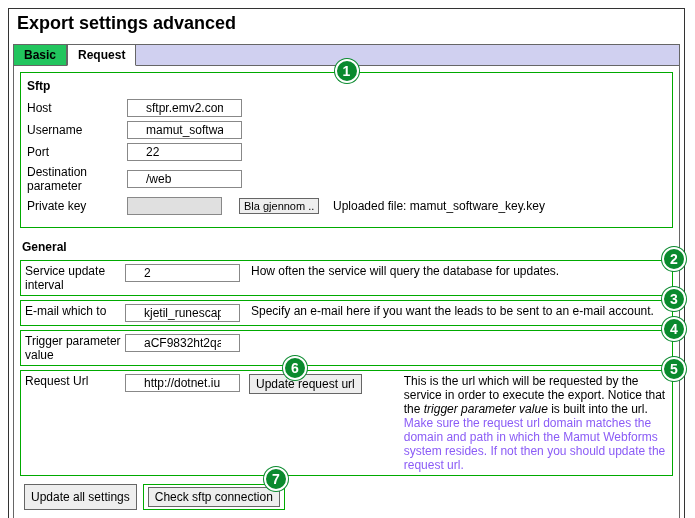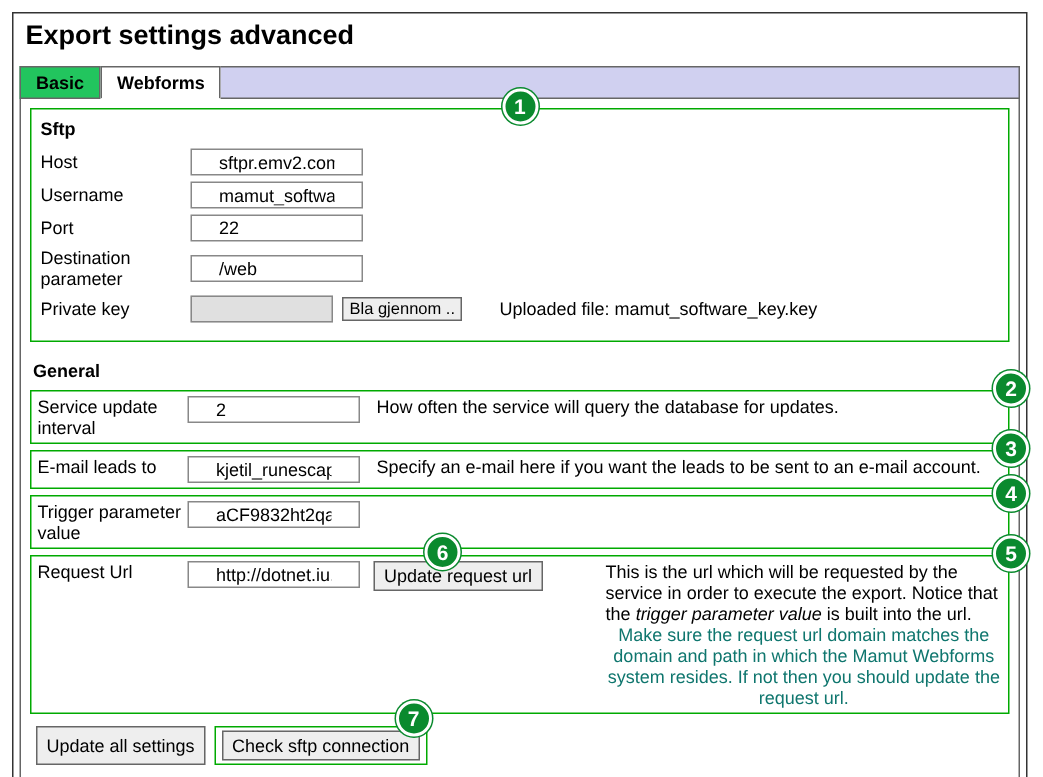--- a/index.html
+++ b/index.html
@@ -16,21 +16,21 @@
   .section-title { font-weight: bold; padding-bottom: 6px; }
   .row { display: flex; align-items: center; margin-bottom: 4px; }
   .label-col { width: 100px; flex-shrink: 0; }
   .input-col { width: 120px; flex-shrink: 0; }
   .input-col input[type=text] { width: 115px; font-size: 12px; border: 1px solid #888; padding: 1px 18px; }
   .desc-col { flex: 1; padding-left: 6px; }
   .file-row .file-input { width: 95px; border: 1px solid #888; background: #e0e0e0; height: 18px; display:inline-block; vertical-align: middle;}
   .file-row .file-btn { font-size: 11px; border: 1px solid #666; background: #eee; padding: 1px 4px; cursor: pointer; vertical-align: middle;}
   .btn { font-size: 12px; border: 1px solid #666; background: #eee; padding: 2px 6px; cursor: pointer; }
   .btn-row { display: flex; gap: 6px; padding: 4px; position: relative; }
-  .warn { color: #0f766e; text-align: center; }
+  .warn { color: #8b5cf6; }
   .bubble {
     position: absolute; width: 24px; height: 24px; border-radius: 50%;
     background: #0a8a2e; color: #fff; font-weight: bold; font-size: 14px;
     display: flex; align-items: center; justify-content: center; z-index: 20;
     border: 2px solid #fff; box-shadow: 0 0 0 1px #0a8a2e;
   }
   .green-wrap { border: 1px solid #0a0; padding: 2px 4px; display: inline-flex; gap: 6px; position: relative;}
   .rowbox { border: 1px solid #0a0; padding: 3px 4px; margin-bottom: 4px; display:flex; position:relative;}
   .rowbox .label-col { width: 100px; }
   .rowbox .input-col { width: 120px; }
@@ -38,21 +38,21 @@
   em { font-style: italic; }
 </style>
 </head>
 <body>
 
 <div class="outer">
   <div class="title">Export settings advanced</div>
 
   <div class="tab-bar">
     <div class="tab inactive">Basic</div>
-    <div class="tab active">Webforms</div>
+    <div class="tab active">Request</div>
     <div class="tab-strip-fill"></div>
   </div>
 
   <div class="panel">
 
     <div class="section" style="position:relative;">
       <div class="bubble" style="top:-14px; left:50%; transform:translateX(-50%);">1</div>
       <div class="section-title">Sftp</div>
       <div class="row">
         <div class="label-col">Host</div>
@@ -65,39 +65,39 @@
       <div class="row">
         <div class="label-col">Port</div>
         <div class="input-col"><input type="text" value="22" style=""></div>
       </div>
       <div class="row">
         <div class="label-col">Destination parameter</div>
         <div class="input-col"><input type="text" value="/web" style=""></div>
       </div>
       <div class="row file-row">
         <div class="label-col">Private key</div>
-        <div class="input-col" style="width:200px; display:flex; align-items:center; gap:6px;">
+        <div class="input-col" style="width:200px; display:flex; align-items:center; gap:17px;">
           <span class="file-input"></span>
           <button class="file-btn">Bla gjennom ..</button>
         </div>
         <div class="desc-col">Uploaded file: mamut_software_key.key</div>
       </div>
     </div>
 
     <div class="section-title" style="padding:4px 2px 6px;">General</div>
 
     <div class="rowbox">
       <div class="label-col">Service update interval</div>
       <div class="input-col"><input type="text" value="2" style=""></div>
       <div class="desc-col">How often the service will query the database for updates.</div>
       <div class="bubble" style="right:-14px; top:-14px; left:auto;">2</div>
     </div>
 
     <div class="rowbox">
-      <div class="label-col">E-mail leads to</div>
+      <div class="label-col">E-mail which to</div>
       <div class="input-col"><input type="text" value="kjetil_runescape@hotmail" style=""></div>
       <div class="desc-col">Specify an e-mail here if you want the leads to be sent to an e-mail account.</div>
       <div class="bubble" style="right:-14px; top:-14px; left:auto;">3</div>
     </div>
 
     <div class="rowbox">
       <div class="label-col">Trigger parameter value</div>
       <div class="input-col"><input type="text" value="aCF9832ht2qaccl3n4t2ain" style=""></div>
       <div class="bubble" style="right:-14px; top:-14px; left:auto;">4</div>
     </div>

